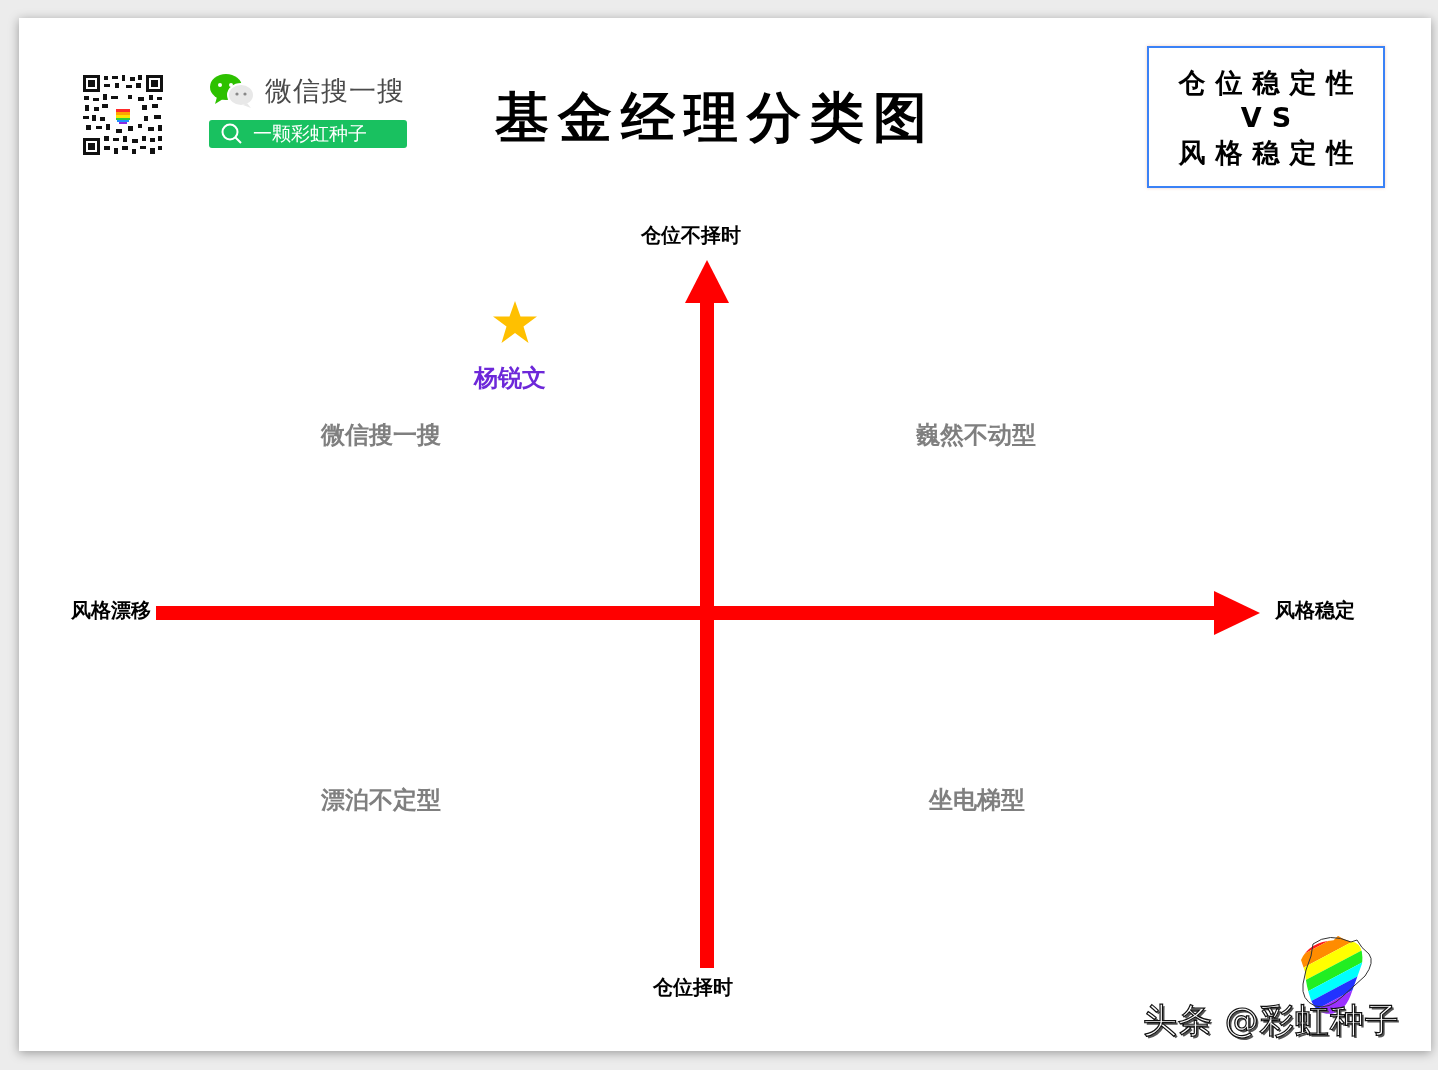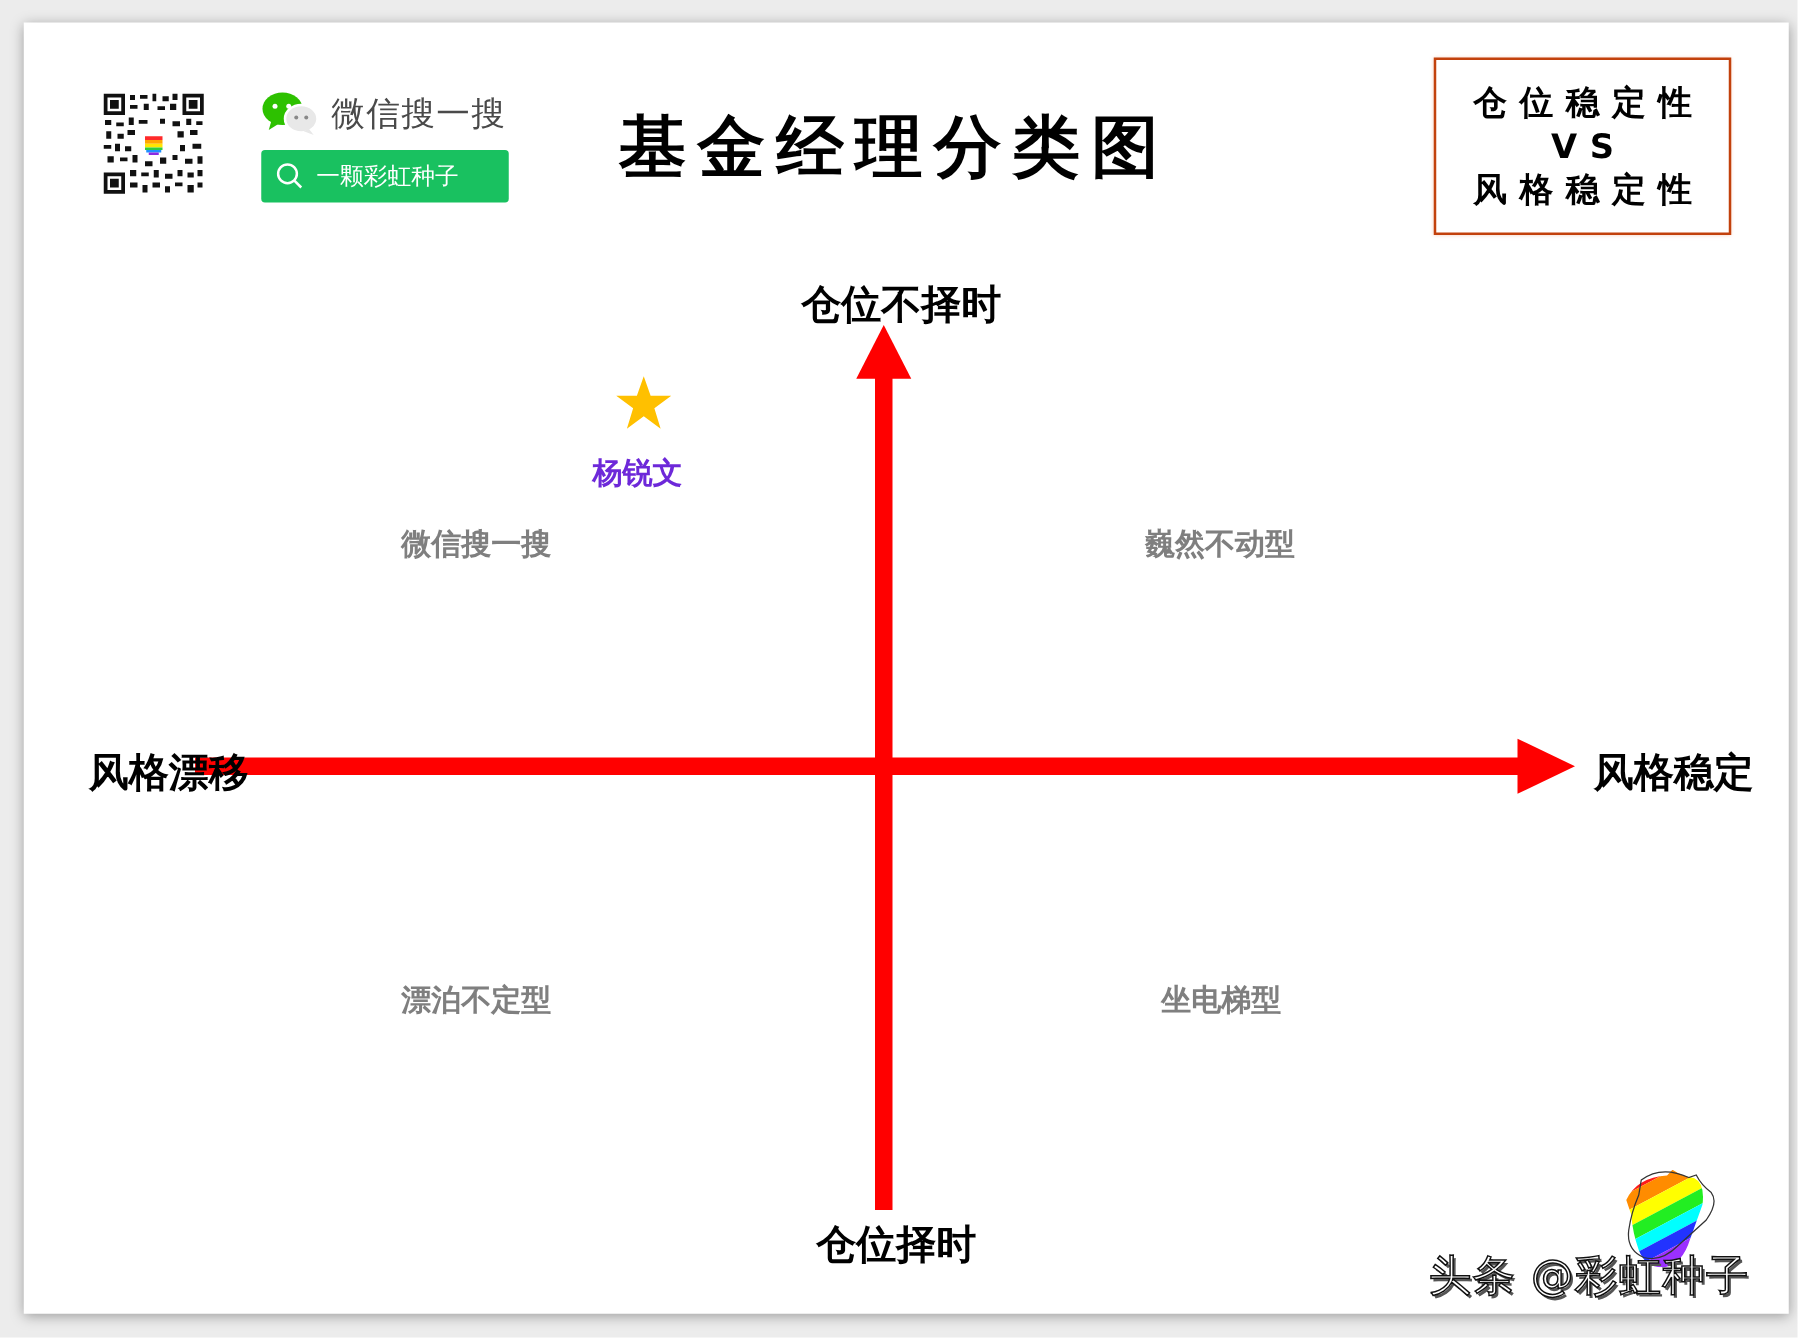--- a/index.html
+++ b/index.html
@@ -2,26 +2,26 @@
 <html><head>
 <meta charset="utf-8">
 <style>
   html, body { margin:0; padding:0; }
   body { width:1438px; height:1070px; background:#ececec; position:relative; overflow:hidden; font-family:"DejaVu Sans", sans-serif; }
   .canvas { position:absolute; left:19px; top:18px; width:1400px; height:1033px; background:#ffffff; box-shadow:0 2px 10px rgba(0,0,0,0.35);padding-left:12px; }
   .abs { position:absolute; }
   .qr { left:63px; top:56px; width:82px; height:82px; }
   .wx-head { left:190px; top:55px; height:36px; display:flex; align-items:center; }
   .wx-title { font-size:27px; color:#4a4a4a; margin-left:10px; letter-spacing:1px; }
-  .wx-search { left:190px; top:102px; width:198px; height:42px; background:#19c160; border-radius:3px; display:flex; align-items:center; color:#fff; font-size:19px; }
+  .wx-search { left:190px; top:102px; width:198px; height:28px; background:#19c160; border-radius:3px; display:flex; align-items:center; color:#fff; font-size:19px; }
   .wx-search svg { margin:0 10px 0 12px; }
   .main-title { left:476px; top:64px; font-size:54px; font-weight:bold; color:#000; letter-spacing:9px; font-family:Liberation Sans, sans-serif;text-align:right; }
-  .vs-box { left:1128px; top:28px; width:234px; height:138px; border:2px solid #c2410c; box-shadow:0 0 3px rgba(240,170,140,0.6); display:flex; flex-direction:column; align-items:center; justify-content:center; }
+  .vs-box { left:1128px; top:28px; width:234px; height:138px; border:2px solid #3b82f6; box-shadow:0 0 3px rgba(240,170,140,0.6); display:flex; flex-direction:column; align-items:center; justify-content:center; }
   .vs-line { font-size:27px; font-weight:bold; letter-spacing:10px; line-height:35px; color:#000; padding-left:10px; }
-  .axis-label { font-size:32px; font-weight:bold; color:#000; white-space:nowrap; }
+  .axis-label { font-size:20px; font-weight:bold; color:#000; white-space:nowrap; }
   .quad-label { font-size:24px; font-weight:bold; color:#7f7f7f; white-space:nowrap; }
   .star-label { font-size:24px; font-weight:bold; color:#6d28d9; white-space:nowrap; }
   .watermark { left:1124px; top:980px; font-size:34px; color:#fff; white-space:nowrap; -webkit-text-stroke:1.2px #111; text-shadow:2px 2px 0 #555; letter-spacing:1px; }
 </style>
 </head>
 <body>
 
 <div class="canvas">
 
   <svg class="abs qr" viewBox="0 0 82 82">

